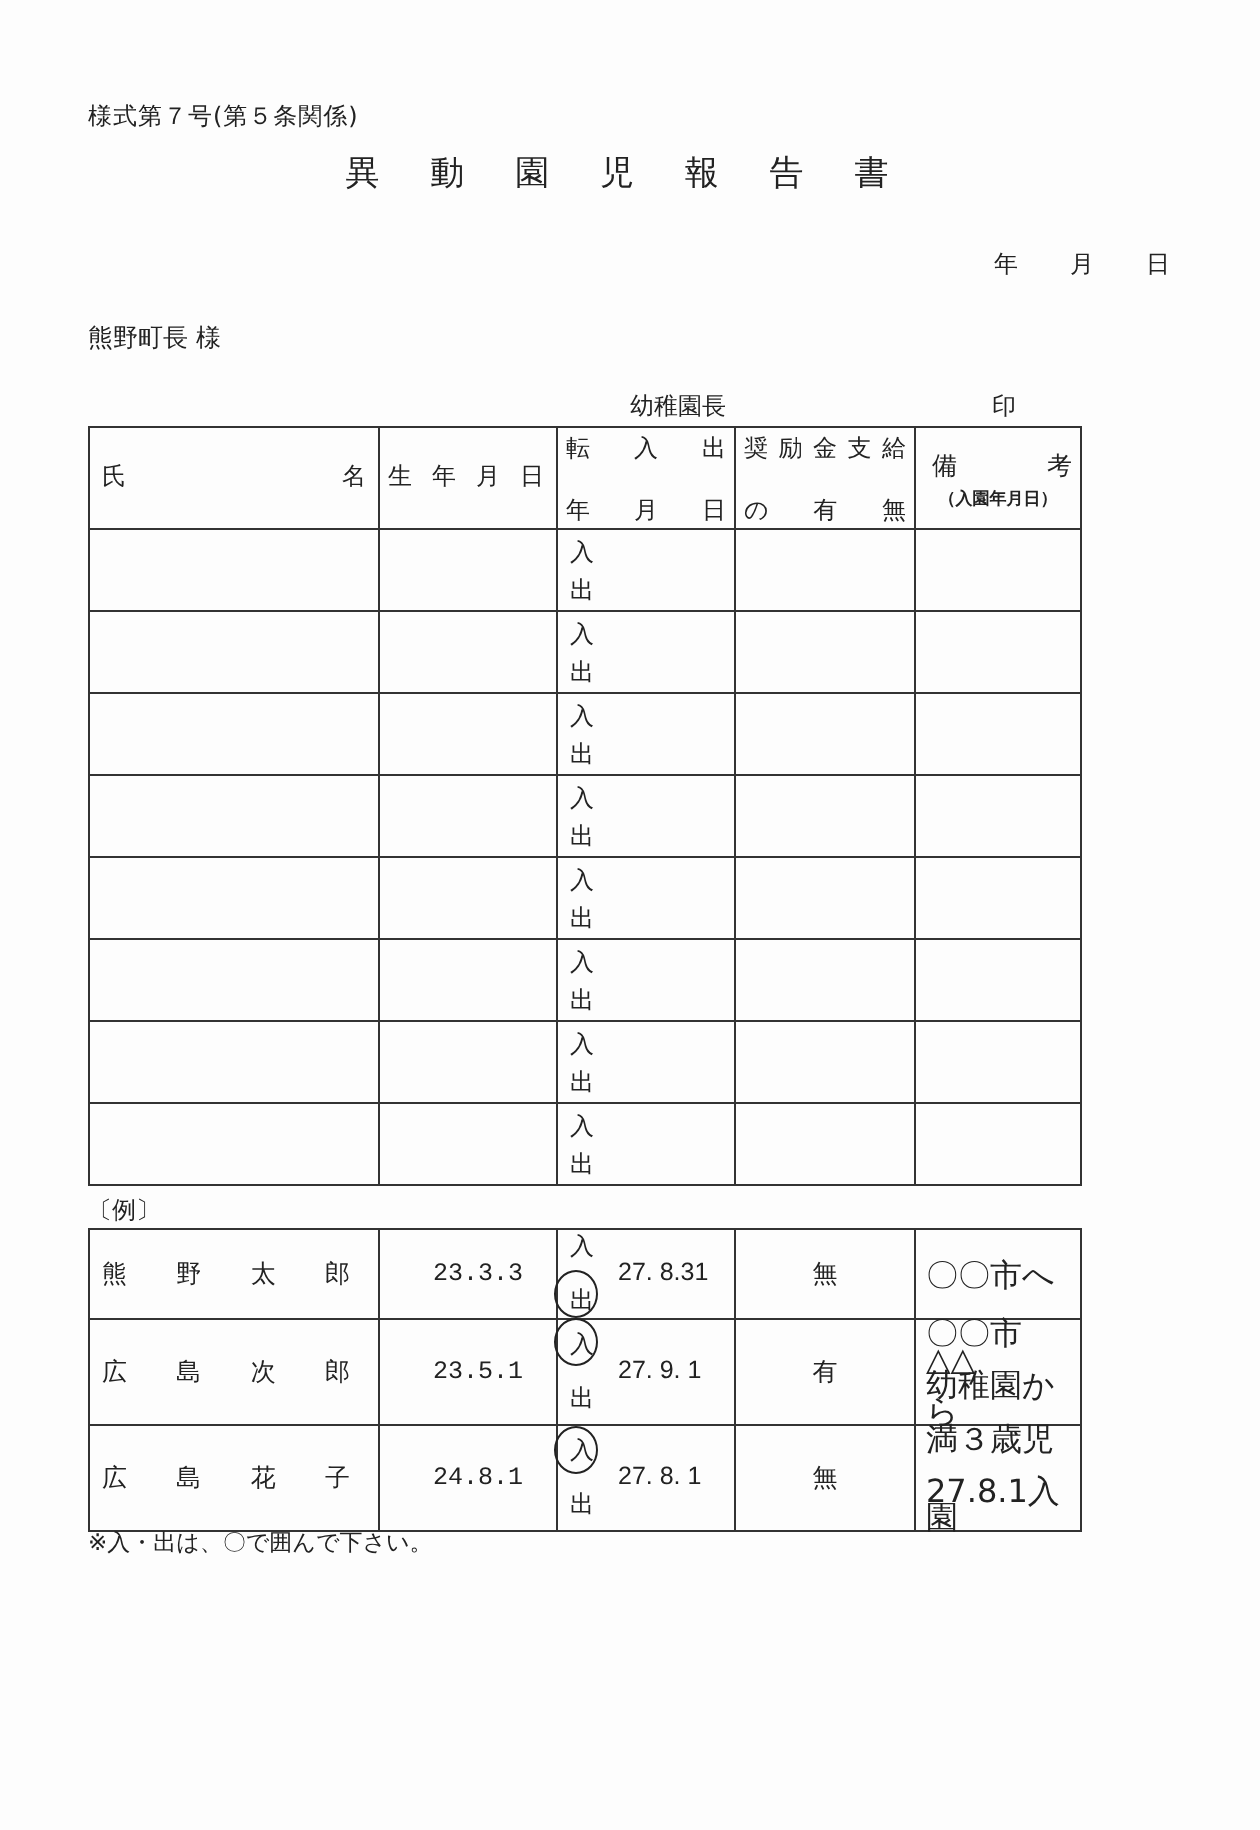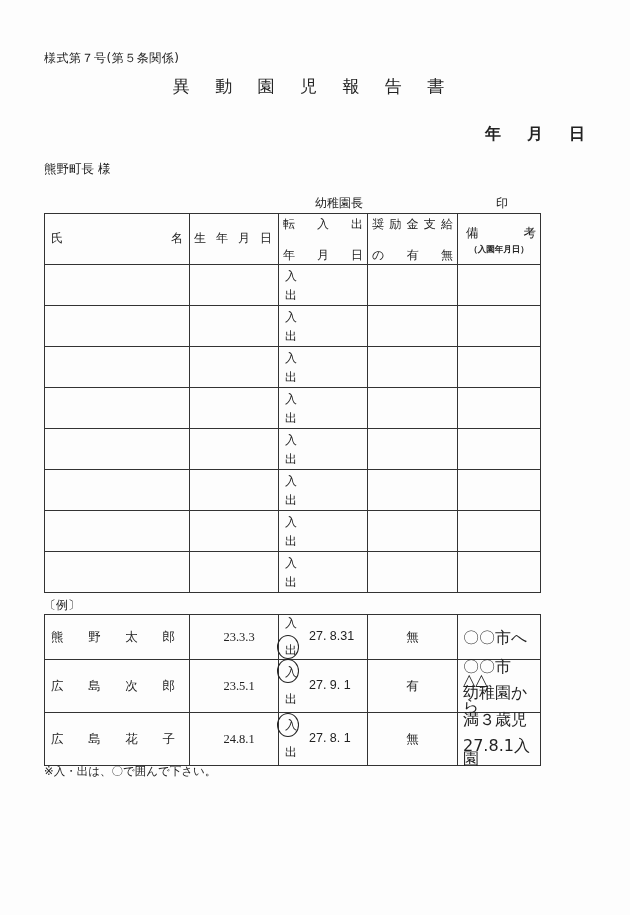--- a/index.html
+++ b/index.html
@@ -1,21 +1,21 @@
 <!DOCTYPE html>
 <html><head>
 <meta charset="utf-8">
 <style>
   html, body { margin:0; padding:0; background:#fdfdfd; }
   body { width:630px; height:915px; position:relative; overflow:hidden;
          font-family:"DejaVu Sans", "Liberation Sans", sans-serif; color:#222; }
   .abs { position:absolute; }
   .form-no { left:44px; top:50px; font-size:12px; letter-spacing:0.5px; }
   .title { left:0; width:627px; top:75px; text-align:center; font-size:17px; letter-spacing:10px; padding-left:0px; }
-  .date { top:124px; right:45px; font-size:16px;font-weight:bold; }
+  .date { top:124px; right:45px; font-size:12px; }
   .date span { display:inline-block; }
   .date .gap { width:26px; }
   .addressee { left:44px; top:161px; font-size:12.5px; }
   .principal { left:291px; top:195px; font-size:12px;margin-left:24px; }
   .seal { left:496px; top:195px; font-size:12px; }
 
   table { border-collapse:collapse; position:absolute; table-layout:fixed; }
   td { border:1.4px solid #333; padding:0; font-size:12px; vertical-align:top; }
   #main-table { left:44px; top:213px; width:496px; }
   .hdr td { height:45px; }
@@ -30,21 +30,21 @@
   .hdr-note { text-align:center; }
   .hdr-note .l1 { display:flex; justify-content:space-between; padding:11px 4px 0 8px; font-size:12.5px; }
   .hdr-note .l2 { font-size:8.5px; margin-top:2px;font-weight:bold; }
   .body-row td { height:38px; }
   .io { padding:2px 0 0 6px; line-height:19px; font-size:12px; }
 
   .example-label { left:44px; top:597px; font-size:12px; }
   #example-table { left:44px; top:614px; width:496px; }
   .ex-row td { height:44px; vertical-align:middle; position:relative; }
   .ex-name { display:flex; justify-content:space-between; padding:0 14px 0 6px; font-size:12.5px; }
-  .ex-birth { text-align:center; font-family:Liberation Serif, serif; font-size:12.5px; padding-left:10px; }
+  .ex-birth { text-align:center; font-family:Liberation Mono, monospace; font-size:12.5px; padding-left:10px; }
   .ex-move { position:relative; height:44px; }
   .ex-move .in { position:absolute; left:6px; top:0px; font-size:12px; }
   .ex-move .out { position:absolute; left:6px; bottom:0px; font-size:12px; }
   .ex-move .date-val { position:absolute; left:30px; top:14px; font-family:"Liberation Sans", sans-serif; font-size:12.5px; }
   .circle { position:absolute; width:20px; height:22px; border:1.1px solid #222; border-radius:50%; }
   .ex-grant { text-align:center; font-size:12.5px; }
   .ex-note { font-size:16px; line-height:13px; padding-left:5px !important; }
   .ex-note .line { display:block; }
   .footnote { left:44px; top:764px; font-size:11.5px; }
 </style>

